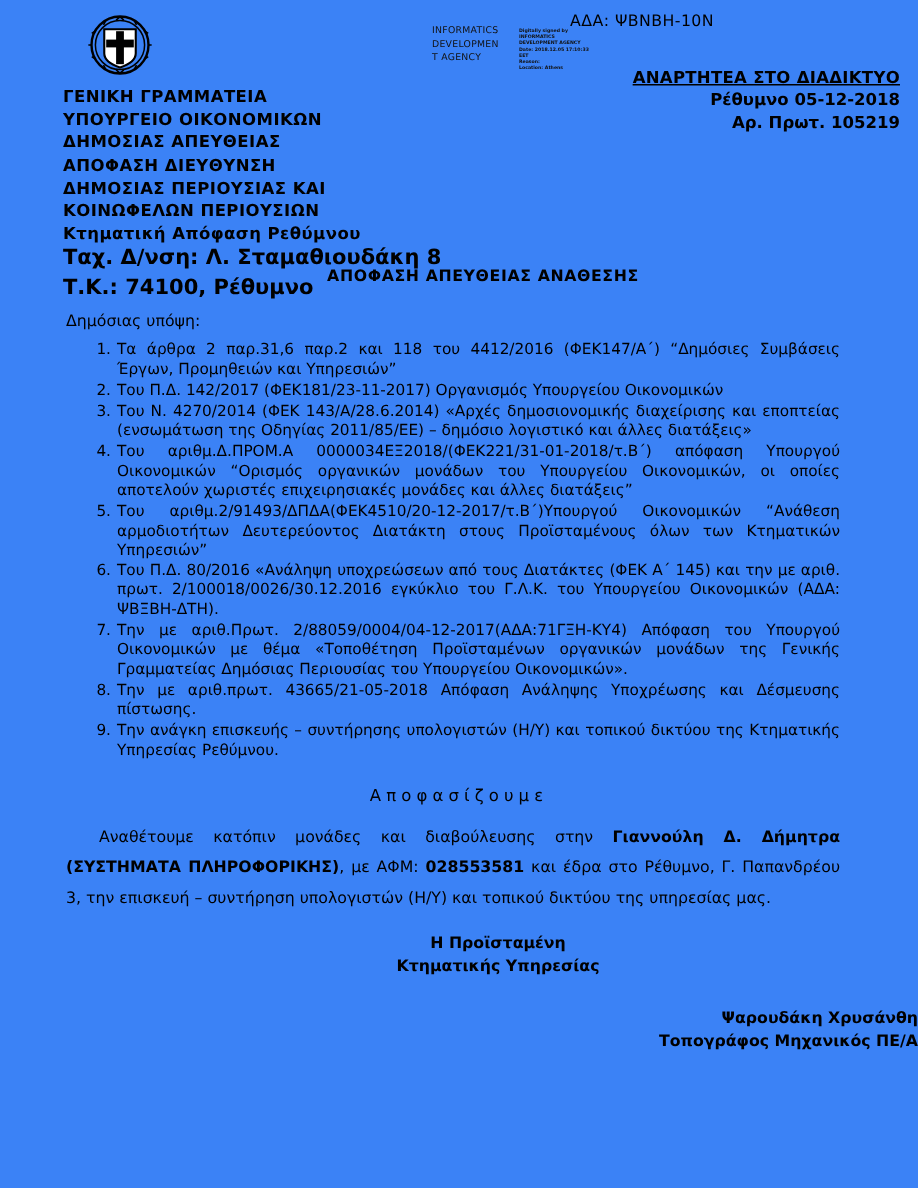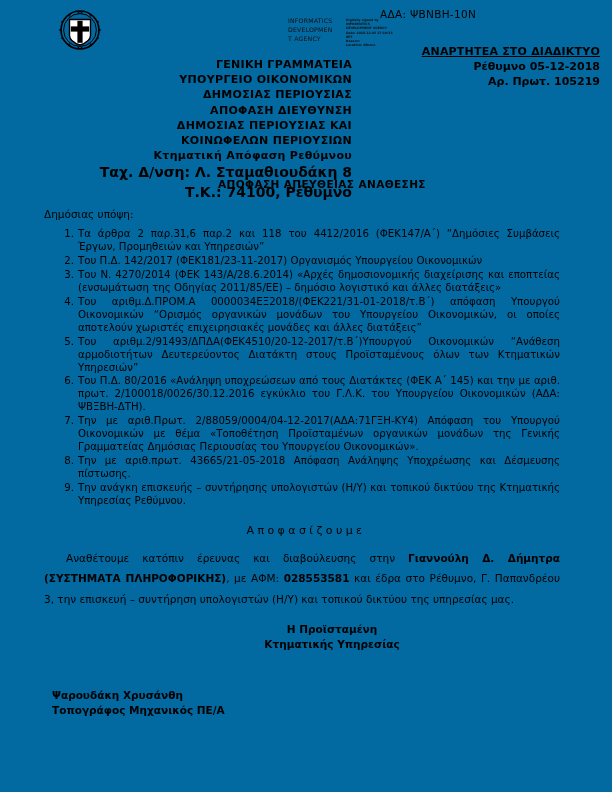--- a/index.html
+++ b/index.html
@@ -8,21 +8,21 @@
     background: #ffffff;
   }
   body {
     font-family: "DejaVu Sans", sans-serif;
     color: #000000;
   }
   .page {
     position: relative;
     width: 612px;
     height: 792px;
-    background: #0369a1;
+    background: #3b82f6;
     overflow: hidden;
     box-sizing: border-box;
   }
 
   
   .emblem {
     position: absolute;
     left: 58px;
     top: 8px;
     width: 44px;
@@ -82,26 +82,25 @@
     line-height: 1.35;
   }
   .rblock .under {
     text-decoration: underline;
     letter-spacing: 0.2px;
   }
 
   
   .lblock {
     position: absolute;
-    left: 52px;
+    left: 42px;
     top: 57px;
     width: 300px;
     font-size: 11px;
     line-height: 1.38;
-    text-align: right;
   }
   .lblock .b { font-weight: bold; letter-spacing: 0.3px; }
   .lblock .n { font-weight: bold; letter-spacing: 0px; font-size: 14px;}
 
   
   .doc-title {
     position: absolute;
     left: 0;
     top: 178px;
     width: 612px;
@@ -178,23 +177,23 @@
     text-align: center;
     font-size: 10.5px;
     font-weight: bold;
     line-height: 1.4;
     padding-left: 52px;
     box-sizing: border-box;
   }
   .sig-name {
     position: absolute;
     left: 0;
-    top: 688px;
-    width: 612px;
-    text-align: left;
+    top: 672px;
+    width: 612px;
+    text-align: right;
     font-size: 10.5px;
     font-weight: bold;
     line-height: 1.4;
     padding-left: 52px;
     box-sizing: border-box;
   }
 </style>
 </head>
 <body>
 
@@ -243,21 +242,21 @@
 
   <div class="rblock">
     <div class="under">ΑΝΑΡΤΗΤΕΑ ΣΤΟ ΔΙΑΔΙΚΤΥΟ</div>
     <div>Ρέθυμνο 05-12-2018</div>
     <div>Αρ. Πρωτ. 105219</div>
   </div>
 
   <div class="lblock">
     <div class="b">ΓΕΝΙΚΗ ΓΡΑΜΜΑΤΕΙΑ</div>
     <div class="b">ΥΠΟΥΡΓΕΙΟ ΟΙΚΟΝΟΜΙΚΩΝ</div>
-    <div class="b">ΔΗΜΟΣΙΑΣ ΠΕΡΙΟΥΣΙΑΣ</div>
+    <div class="b">ΔΗΜΟΣΙΑΣ ΑΠΕΥΘΕΙΑΣ</div>
     <div class="b">ΑΠΟΦΑΣΗ ΔΙΕΥΘΥΝΣΗ</div>
     <div class="b">ΔΗΜΟΣΙΑΣ ΠΕΡΙΟΥΣΙΑΣ ΚΑΙ</div>
     <div class="b">ΚΟΙΝΩΦΕΛΩΝ ΠΕΡΙΟΥΣΙΩΝ</div>
     <div class="b">Κτηματική Απόφαση Ρεθύμνου</div>
     <div class="n">Ταχ. Δ/νση: Λ. Σταμαθιουδάκη 8</div>
     <div class="n">Τ.Κ.: 74100, Ρέθυμνο</div>
   </div>
 
   <div class="doc-title">ΑΠΟΦΑΣΗ ΑΠΕΥΘΕΙΑΣ ΑΝΑΘΕΣΗΣ</div>
 
@@ -298,21 +297,21 @@
     </div>
     <div class="item">
       <span class="num">9.</span>
       <span>Την ανάγκη επισκευής – συντήρησης  υπολογιστών (Η/Υ) και τοπικού  δικτύου  της Κτηματικής  Υπηρεσίας Ρεθύμνου.</span>
     </div>
   </div>
 
   <div class="decide">Αποφασίζουμε</div>
 
   <div class="body-par">
-    <span>Αναθέτουμε κατόπιν έρευνας και διαβούλευσης στην </span><b>Γιαννούλη Δ. Δήμητρα  (ΣΥΣΤΗΜΑΤΑ ΠΛΗΡΟΦΟΡΙΚΗΣ)</b><span>, με ΑΦΜ: </span><b>028553581</b><span> και έδρα στο Ρέθυμνο, Γ. Παπανδρέου 3,  την επισκευή – συντήρηση  υπολογιστών (Η/Υ) και τοπικού  δικτύου  της υπηρεσίας μας.</span>
+    <span>Αναθέτουμε κατόπιν μονάδες και διαβούλευσης στην </span><b>Γιαννούλη Δ. Δήμητρα  (ΣΥΣΤΗΜΑΤΑ ΠΛΗΡΟΦΟΡΙΚΗΣ)</b><span>, με ΑΦΜ: </span><b>028553581</b><span> και έδρα στο Ρέθυμνο, Γ. Παπανδρέου 3,  την επισκευή – συντήρηση  υπολογιστών (Η/Υ) και τοπικού  δικτύου  της υπηρεσίας μας.</span>
   </div>
 
   <div class="sig-role">
     <div>Η Προϊσταμένη</div>
     <div>Κτηματικής Υπηρεσίας</div>
   </div>
 
   <div class="sig-name">
     <div>Ψαρουδάκη Χρυσάνθη</div>
     <div>Τοπογράφος Μηχανικός ΠΕ/Α</div>

